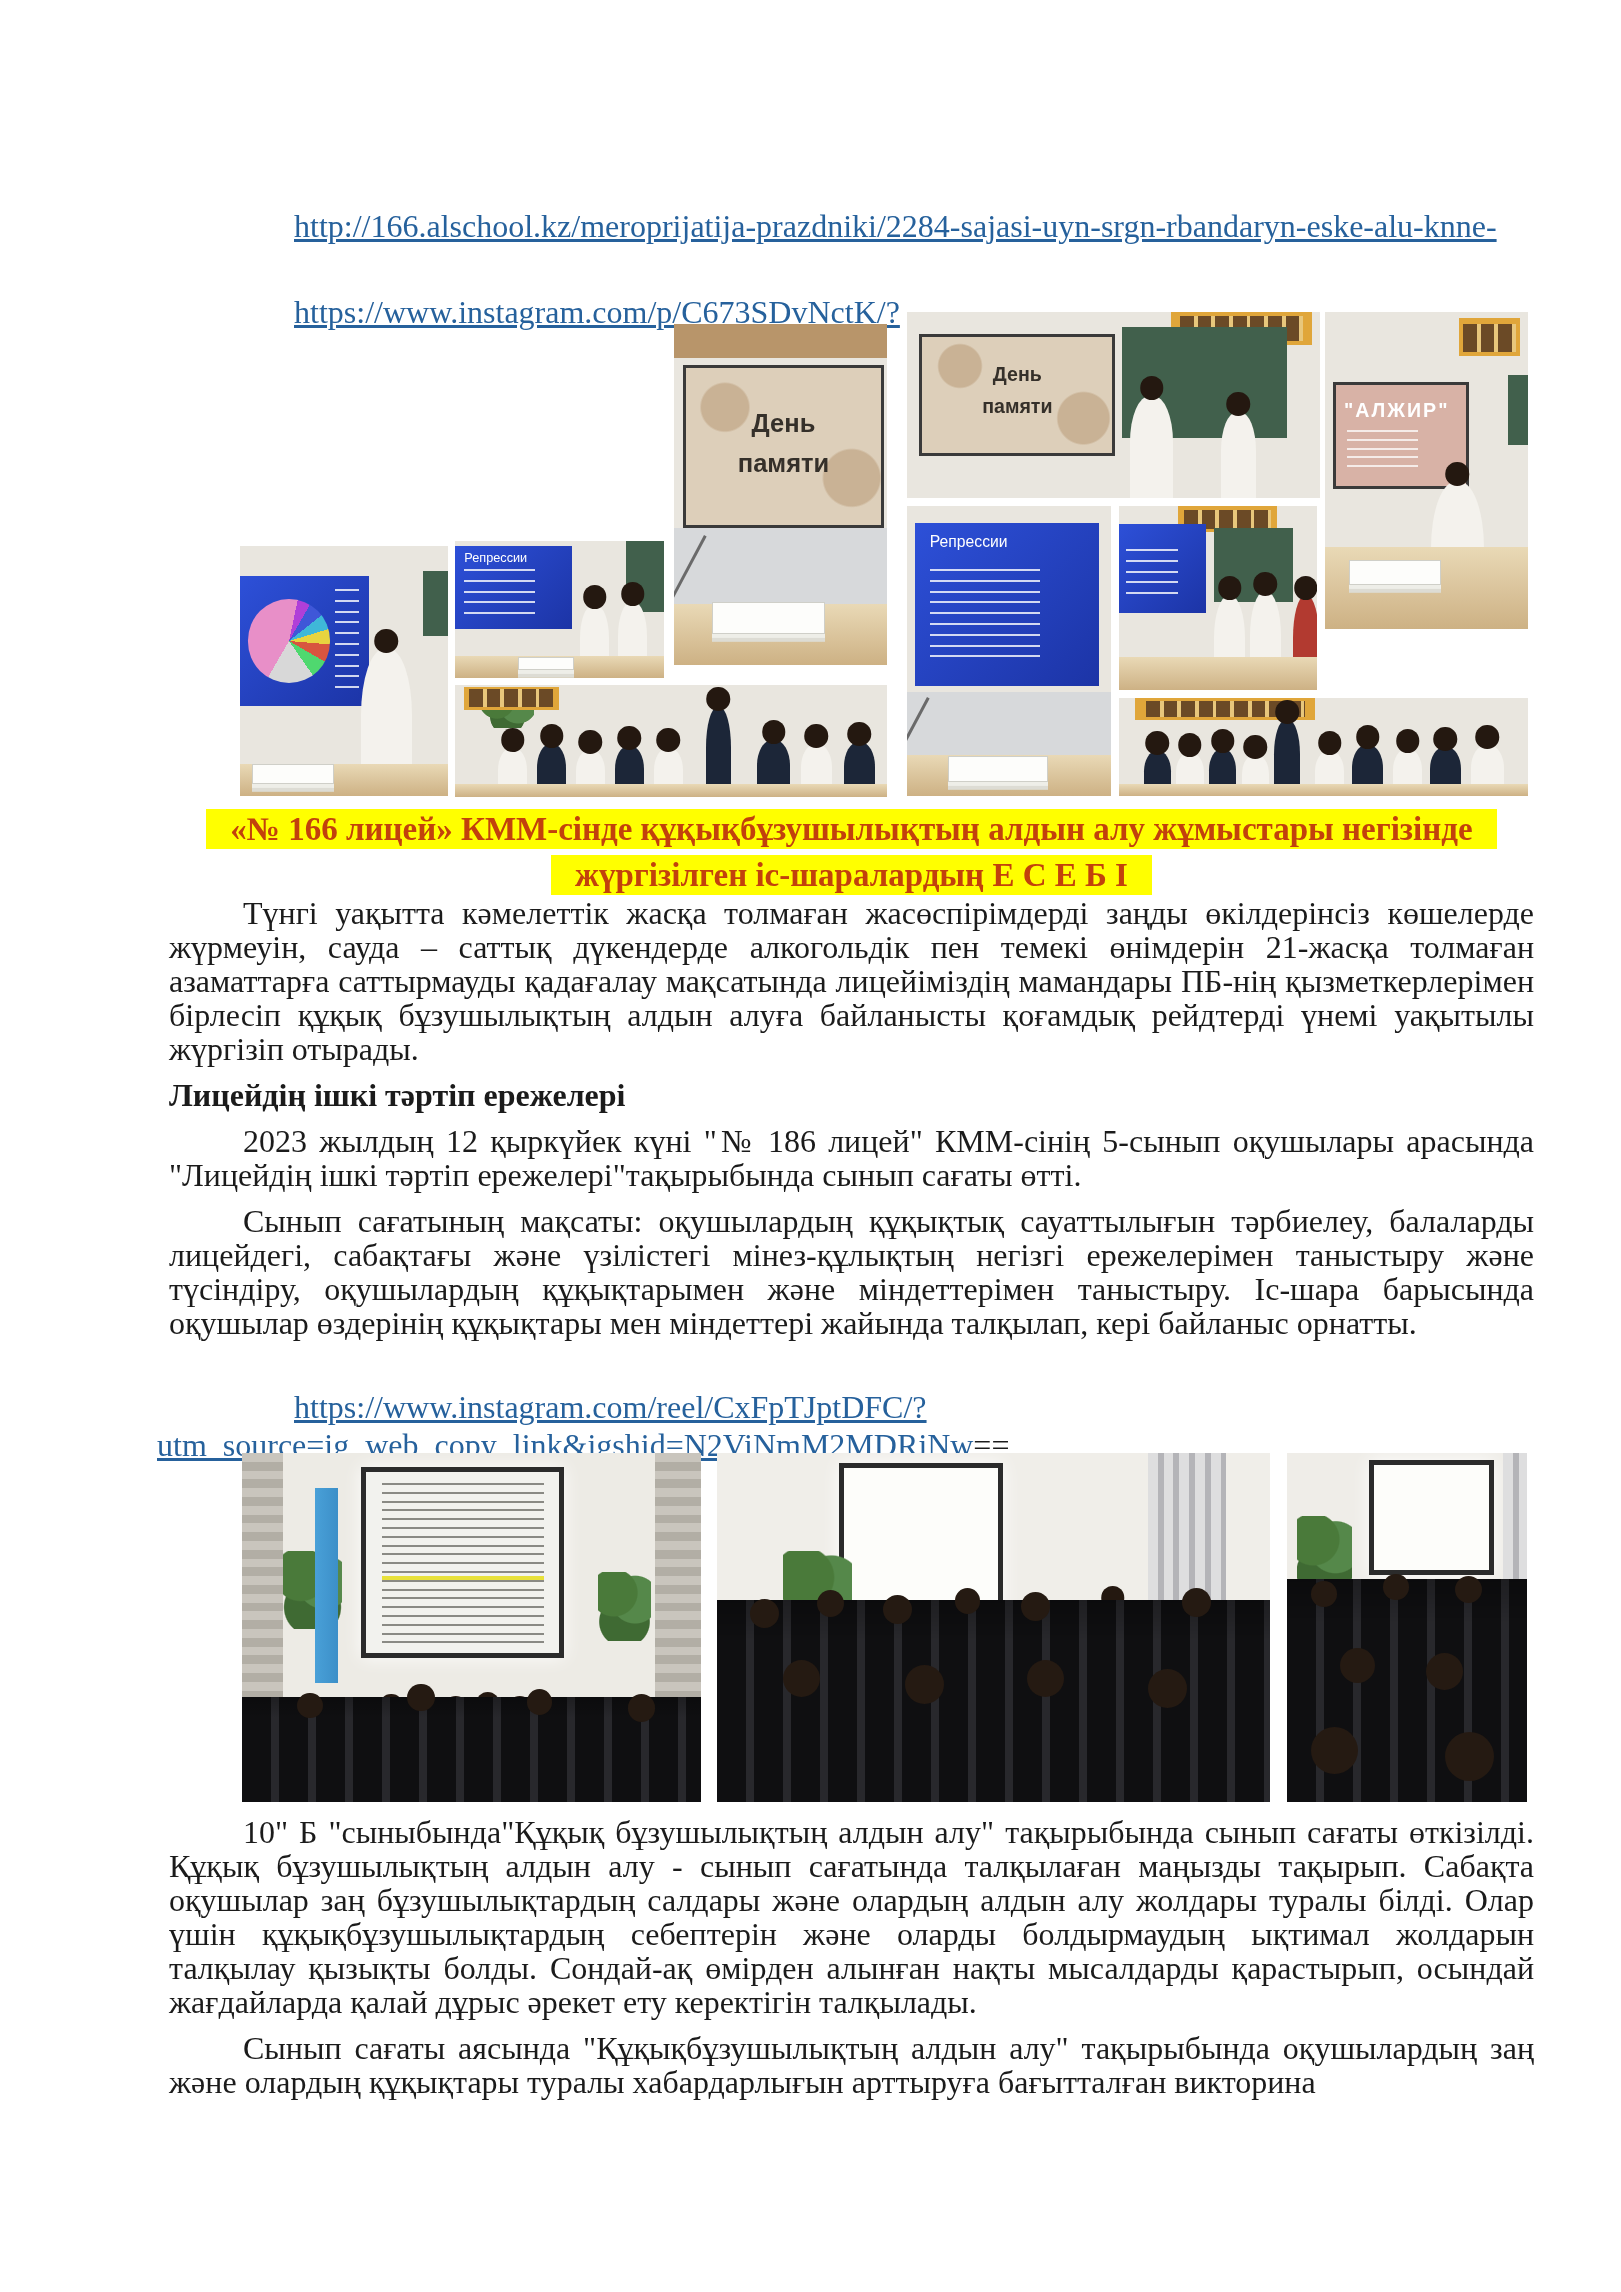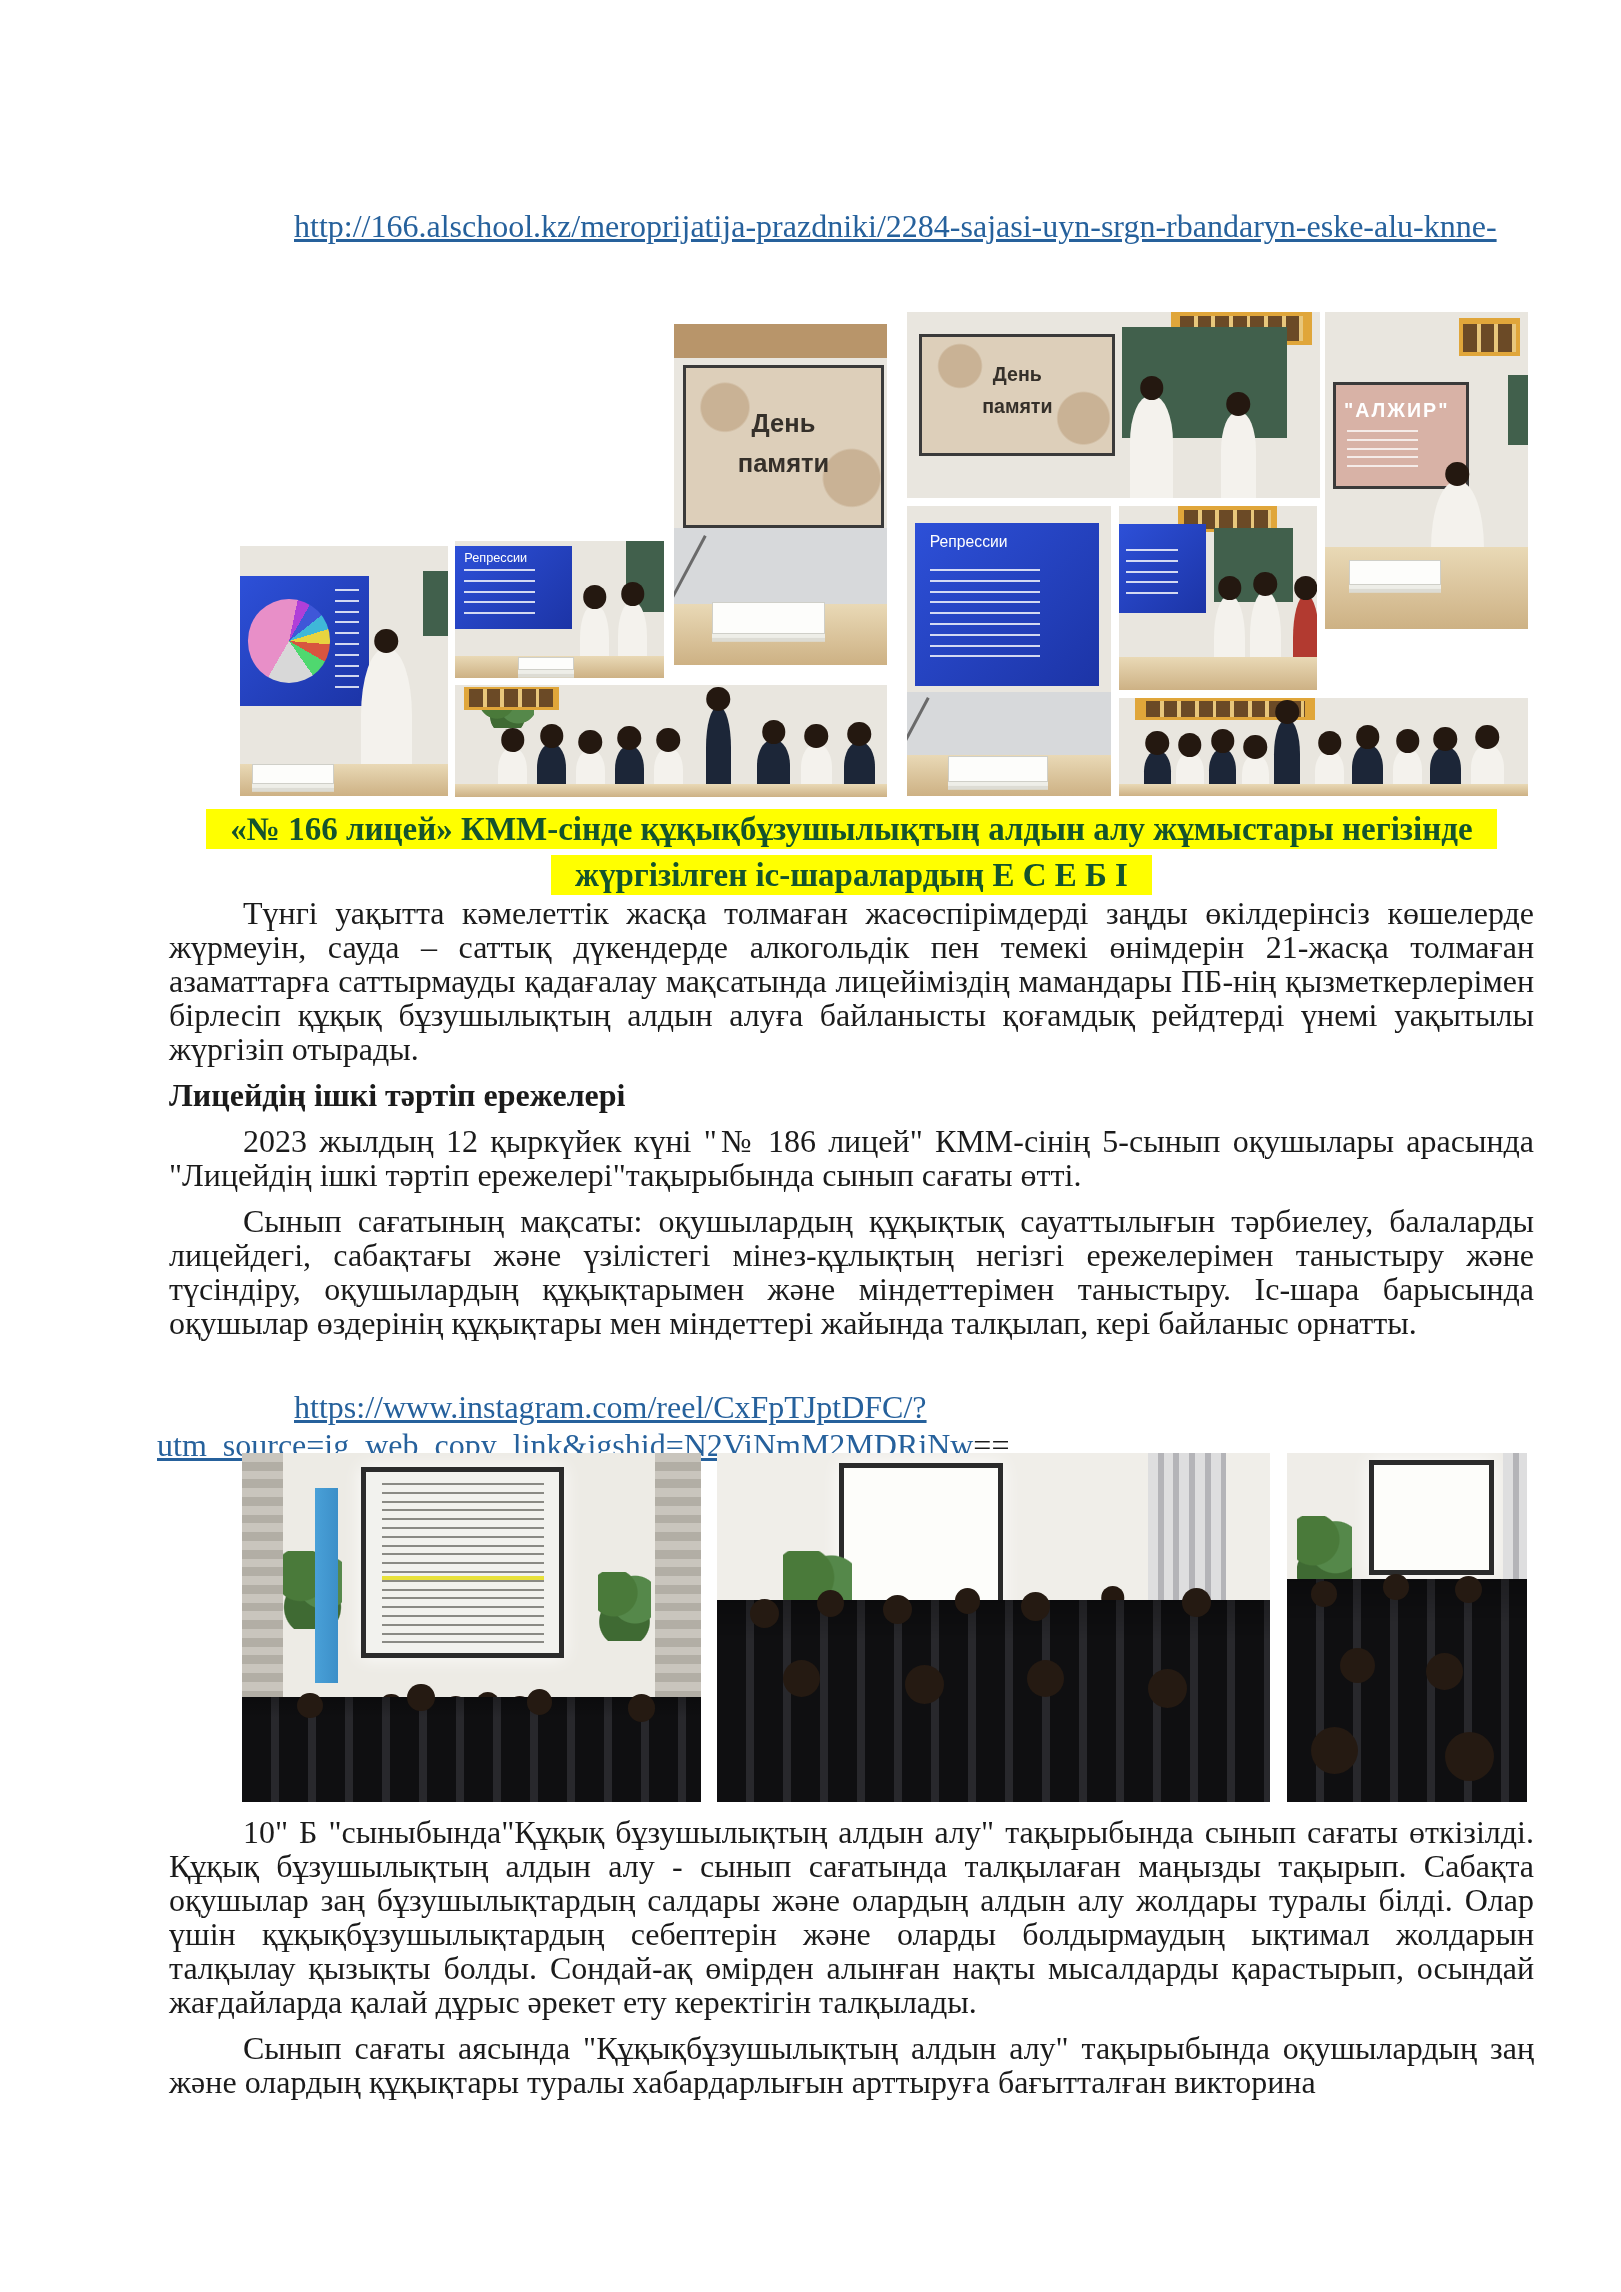--- a/index.html
+++ b/index.html
@@ -7,21 +7,21 @@
         font-family:"Liberation Serif","DejaVu Serif",serif;color:#1b1b1b;}
   .textcol{position:absolute;left:157px;width:1389px;}
   .body-p,.body-h{margin:12px;font-size:32px;line-height:34px;text-align:justify;}
   .body-p{text-indent:74px;}
   .body-h{font-weight:bold;text-align:left;}
   .lnk{color:#26619c;text-decoration:underline;font-size:32px;line-height:38px;word-break:break-all;cursor:pointer;}
   .lnk-l1{padding-left:137px;margin-top:48px;}
   .sfx{color:#1b1b1b;font-size:32px;}
   .title-block{position:absolute;left:157px;width:1389px;top:806px;text-align:center;
                font-weight:bold;font-size:33px;line-height:46px;}
-  .title-block mark{background:#ffff00;color:#14532d;padding:2px 24px;}
+  .title-block mark{background:#ffff00;color:#c2410c;padding:2px 24px;}
   
   .collage{position:absolute;}
   .photo{position:absolute;overflow:hidden;background:#e9e6df;}
   .board{position:absolute;background:#41604c;}
   .desk{position:absolute;background:linear-gradient(180deg,#e9d9b6,#cdb184);}
   .papers{position:absolute;background:#fdfdfb;border:1px solid #cfcfc8;box-shadow:0 3.9px 0 #eeeee8,0 7.8px 0 #dddcd4;}
   .poster{position:absolute;background:#e0a63a;}
   .poster .rows{position:absolute;left:6%;right:6%;top:30%;bottom:12%;
       background:repeating-linear-gradient(90deg,#6b4a26 0 13.7px,#e8c77c 13.7px 17.6px),
                  repeating-linear-gradient(180deg,transparent 0 45%,#e0a63a 45% 55%);}
@@ -63,20 +63,21 @@
   .wallgrey{position:absolute;background:#d7d9db;}
   .cable{position:absolute;width:2.9px;background:#6a6a6a;transform:rotate(28deg);transform-origin:top left;}
 </style>
 </head>
 <body>
 
 <div class="page">
 
   <div class="textcol" style="top:159px">
     <div class="lnk-l1"><a class="lnk">http://166.alschool.kz/meroprijatija-prazdniki/2284-sajasi-uyn-srgn-rbandaryn-eske-alu-knne-</a></div>
+    <div class="lnk-l1"><a class="lnk">https://www.instagram.com/p/C673SDvNctK/?</a></div>
   </div>
 
   <div class="collage" style="left:240px;top:319px;width:647px;height:477px">
 
 
     <div class="photo" style="left:434px;top:4.9px;width:213px;height:341px">
       <div style="position:absolute;left:0;top:0;right:0;height:10%;background:#b8956a"></div>
       <div class="parch" style="left:4%;top:12%;width:92%;height:46%">
         <div class="st" style="top:26%;font-size:25.5px">День</div>
         <div class="st" style="top:52%;font-size:25.5px">памяти</div>

